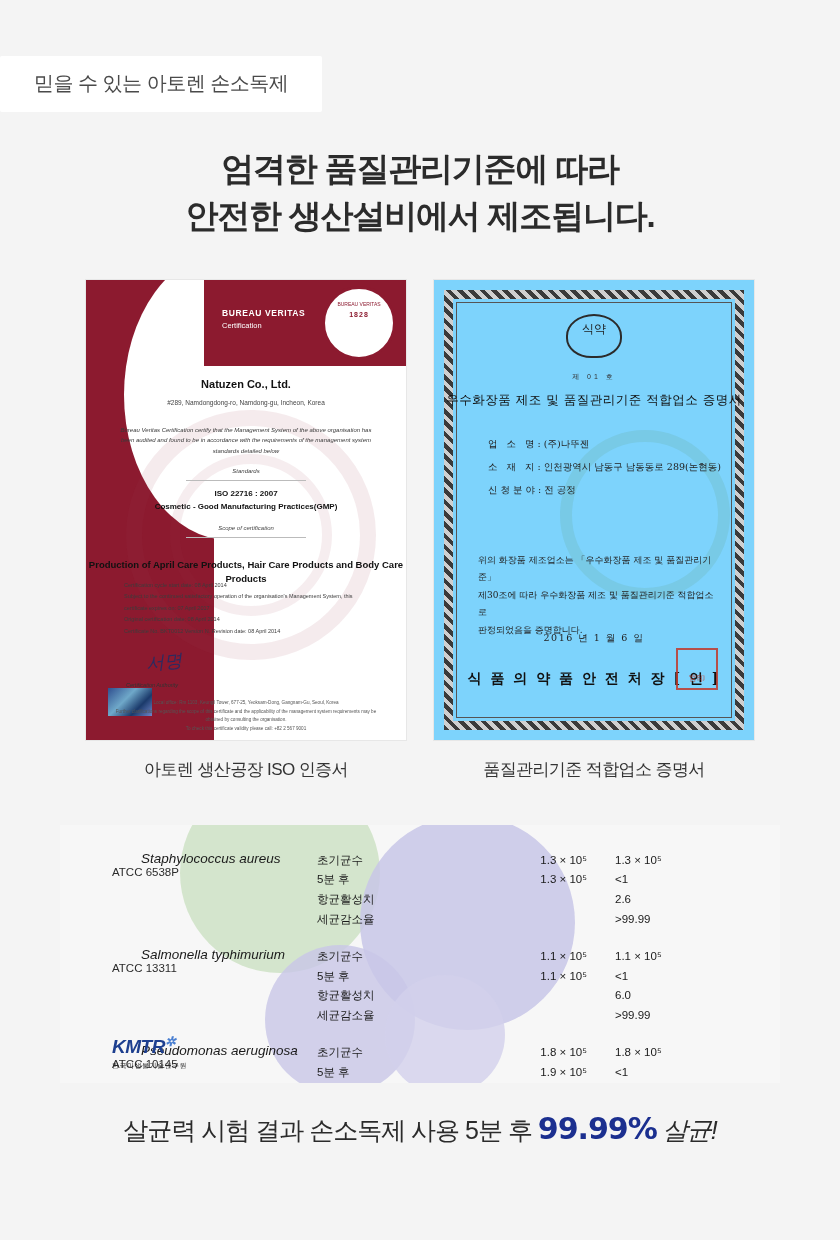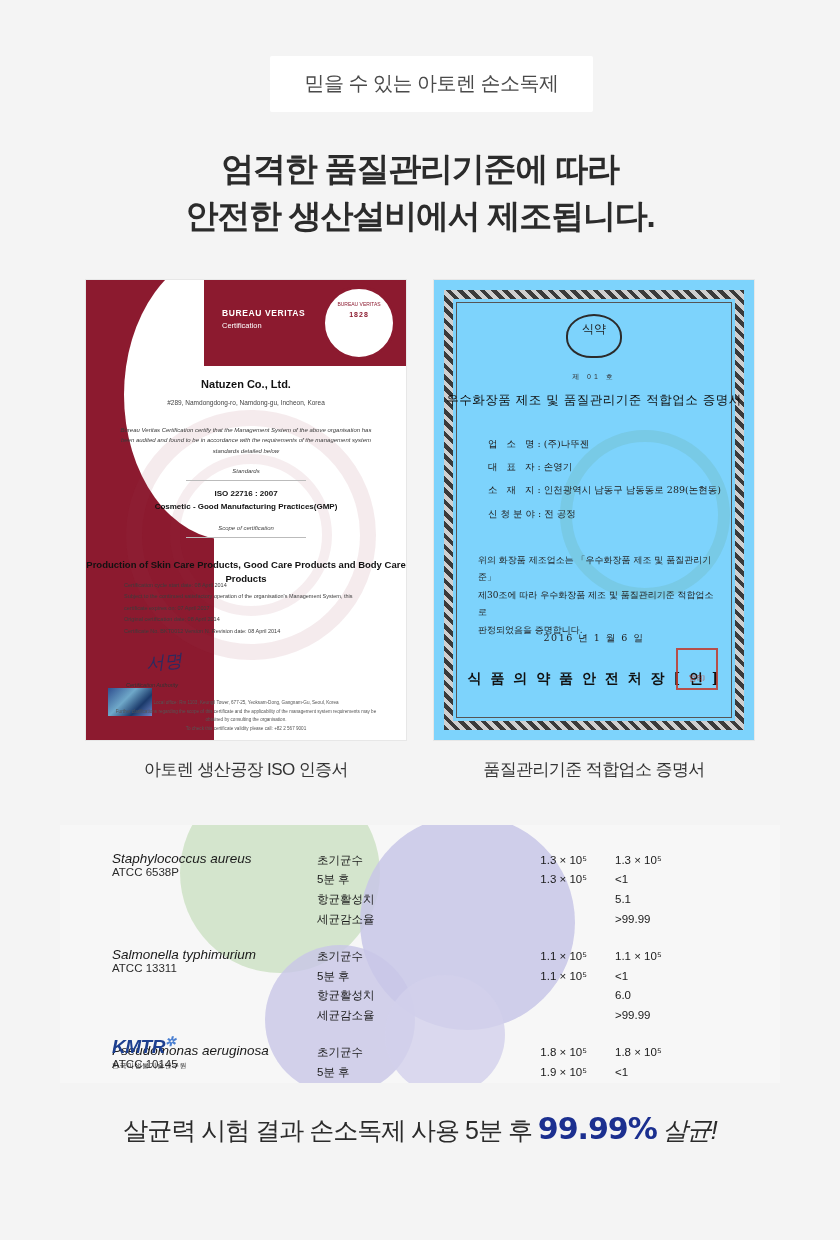--- a/index.html
+++ b/index.html
@@ -16,23 +16,21 @@
     position: relative;
   }
   .page {
     width: 840px;
     height: 1240px;
     position: relative;
   }
 
   
   .badge-wrap {
-    text-align: center;
     padding-top: 56px;
-    padding-left: 23px;
   }
   .badge {
     display: inline-block;
     background: #ffffff;
     color: #4a4a4a;
     font-size: 20px;
     letter-spacing: -0.5px;
     padding: 14px 34px 15px;
     border-radius: 2px;
   }
@@ -363,20 +361,21 @@
     margin-bottom: 17px;
   }
   .t-name {
     width: 205px;
     flex: 0 0 205px;
   }
   .t-sp {
     font-style: italic;
     font-size: 13.5px;
     color: #1a1a1a;
+    margin-left: 29px;
   }
   .t-atcc {
     font-size: 11.5px;
     color: #2b2b2b;
   }
   .t-metrics {
     width: 120px;
     flex: 0 0 120px;
     font-size: 11.5px;
     color: #1a1a1a;
@@ -468,21 +467,21 @@
         <div class="body">
           <div class="company">Natuzen Co., Ltd.</div>
           <div class="addr">#289, Namdongdong-ro, Namdong-gu, Incheon, Korea</div>
           <div class="para">Bureau Veritas Certification certify that the Management System of the above organisation has been audited and found to be in accordance with the requirements of the management system standards detailed below</div>
           <div class="lbl">Standards</div>
           <div class="rule"></div>
           <div class="std">ISO 22716 : 2007</div>
           <div class="std2">Cosmetic - Good Manufacturing Practices(GMP)</div>
           <div class="lbl">Scope of certification</div>
           <div class="rule"></div>
-          <div class="scope">Production of Skin Care Products, Good Care Products and Body Care Products</div>
+          <div class="scope">Production of April Care Products, Hair Care Products and Body Care Products</div>
         </div>
         <div class="small-left">
           <div>Certification cycle start date: 08 April 2014</div>
           <div>Subject to the continued satisfactory operation of the organisation's Management System, this certificate expires on: 07 April 2017</div>
           <div>Original certification date: 08 April 2014</div>
           <div>Certificate No. BKT0012                Version N. Revision date:  08 April 2014</div>
         </div>
         <div class="sig">서명</div>
         <div class="sig-lbl">Certification Authority</div>
         <div class="hologram"></div>
@@ -502,24 +501,20 @@
         <div class="greenwm"></div>
         <div class="seal-top">식약</div>
         <div class="no">제 01 호</div>
         <div class="title">우수화장품 제조 및 품질관리기준 적합업소 증명서</div>
         <div class="fields">
           <div>
             <span class="k">업 소 명</span>:
             <span>(주)나뚜젠</span>
           </div>
           <div>
-            <span class="k">대 표 자</span>:
-            <span>손영기</span>
-          </div>
-          <div>
             <span class="k">소 재 지</span>:
             <span>인천광역시 남동구 남동동로 289(논현동)</span>
           </div>
           <div>
             <span class="k">신청분야</span>:
             <span>전 공정</span>
           </div>
         </div>
         <div class="para">
           <div>위의 화장품 제조업소는 「우수화장품 제조 및 품질관리기준」</div>
@@ -558,21 +553,21 @@
         </div>
         <div class="t-col c1">
           <div>1.3 × 10⁵</div>
           <div>1.3 × 10⁵</div>
           <div>&nbsp;</div>
           <div>&nbsp;</div>
         </div>
         <div class="t-col c2">
           <div>1.3 × 10⁵</div>
           <div>&lt;1</div>
-          <div>5.1</div>
+          <div>2.6</div>
           <div>&gt;99.99</div>
         </div>
       </div>
 
       <div class="t-row">
         <div class="t-name">
           <div class="t-sp">Salmonella typhimurium</div>
           <div class="t-atcc">ATCC 13311</div>
         </div>
         <div class="t-metrics">

